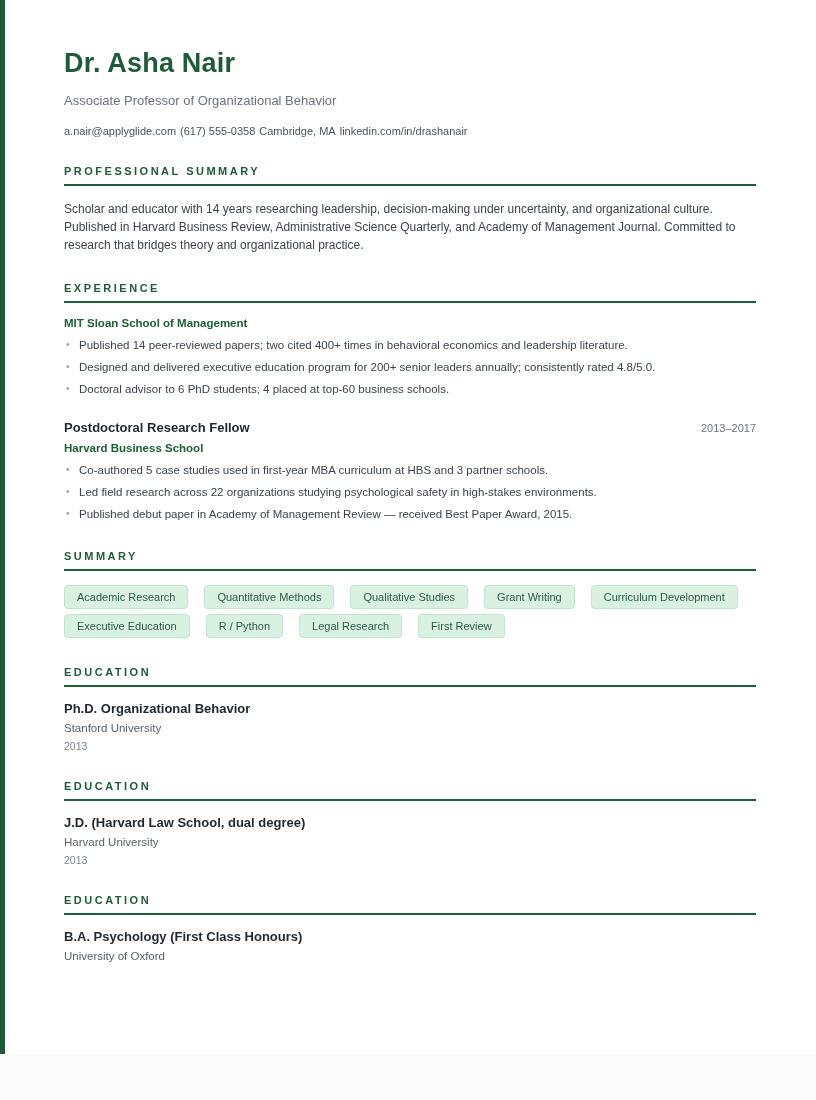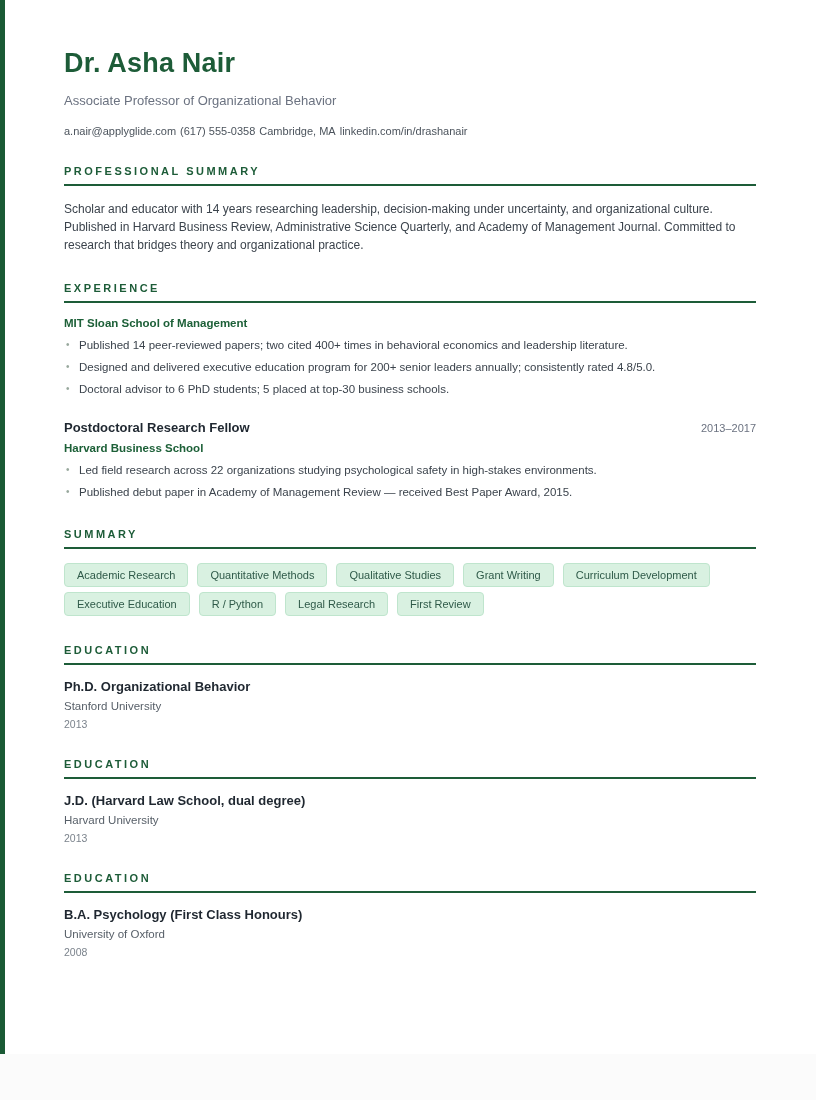--- a/index.html
+++ b/index.html
@@ -95,21 +95,21 @@
     position: absolute;
     left: 2px;
     top: 0;
     color: #98a89d;
     font-size: 10px;
   }
   
   .chip-wrap {
     display: flex;
     flex-wrap: wrap;
-    gap: 5px 9px;
+    gap: 5px 16px;
   }
   .chip {
     background: #d9f1e1;
     border: 1px solid #bfe5cd;
     border-radius: 4px;
     padding: 5px 12px;
     font-size: 11px;
     color: #2f5a49;
     white-space: nowrap;
   }
@@ -154,31 +154,32 @@
 
   <section class="section">
     <div class="section-heading">EXPERIENCE</div>
     <hr class="section-rule">
 
     <div class="job">
       <div class="job-company">MIT Sloan School of Management</div>
       <ul class="bullet-list">
         <li>Published 14 peer-reviewed papers; two cited 400+ times in behavioral economics and leadership literature.</li>
         <li>Designed and delivered executive education program for 200+ senior leaders annually; consistently rated 4.8/5.0.</li>
-        <li>Doctoral advisor to 6 PhD students; 5 placed at top-30 business schools.</li>
+        <li>Doctoral advisor to 6 PhD students; 4 placed at top-60 business schools.</li>
       </ul>
     </div>
 
     <div class="job">
       <div class="job-head">
         <span class="job-title">Postdoctoral Research Fellow</span>
         <span class="job-dates">2013–2017</span>
       </div>
       <div class="job-company">Harvard Business School</div>
       <ul class="bullet-list">
+        <li>Co-authored 5 case studies used in first-year MBA curriculum at HBS and 3 partner schools.</li>
         <li>Led field research across 22 organizations studying psychological safety in high-stakes environments.</li>
         <li>Published debut paper in Academy of Management Review — received Best Paper Award, 2015.</li>
       </ul>
     </div>
   </section>
 
   <section class="section">
     <div class="section-heading">SUMMARY</div>
     <hr class="section-rule">
     <div class="chip-wrap">
@@ -208,16 +209,15 @@
     <div class="edu-degree">J.D. (Harvard Law School, dual degree)</div>
     <div class="edu-school">Harvard University</div>
     <div class="edu-year">2013</div>
   </section>
 
   <section class="section">
     <div class="section-heading">EDUCATION</div>
     <hr class="section-rule">
     <div class="edu-degree">B.A. Psychology (First Class Honours)</div>
     <div class="edu-school">University of Oxford</div>
-    <div class="edu-year">2008</div>
   </section>
 
 </div>
 
 </body></html>

